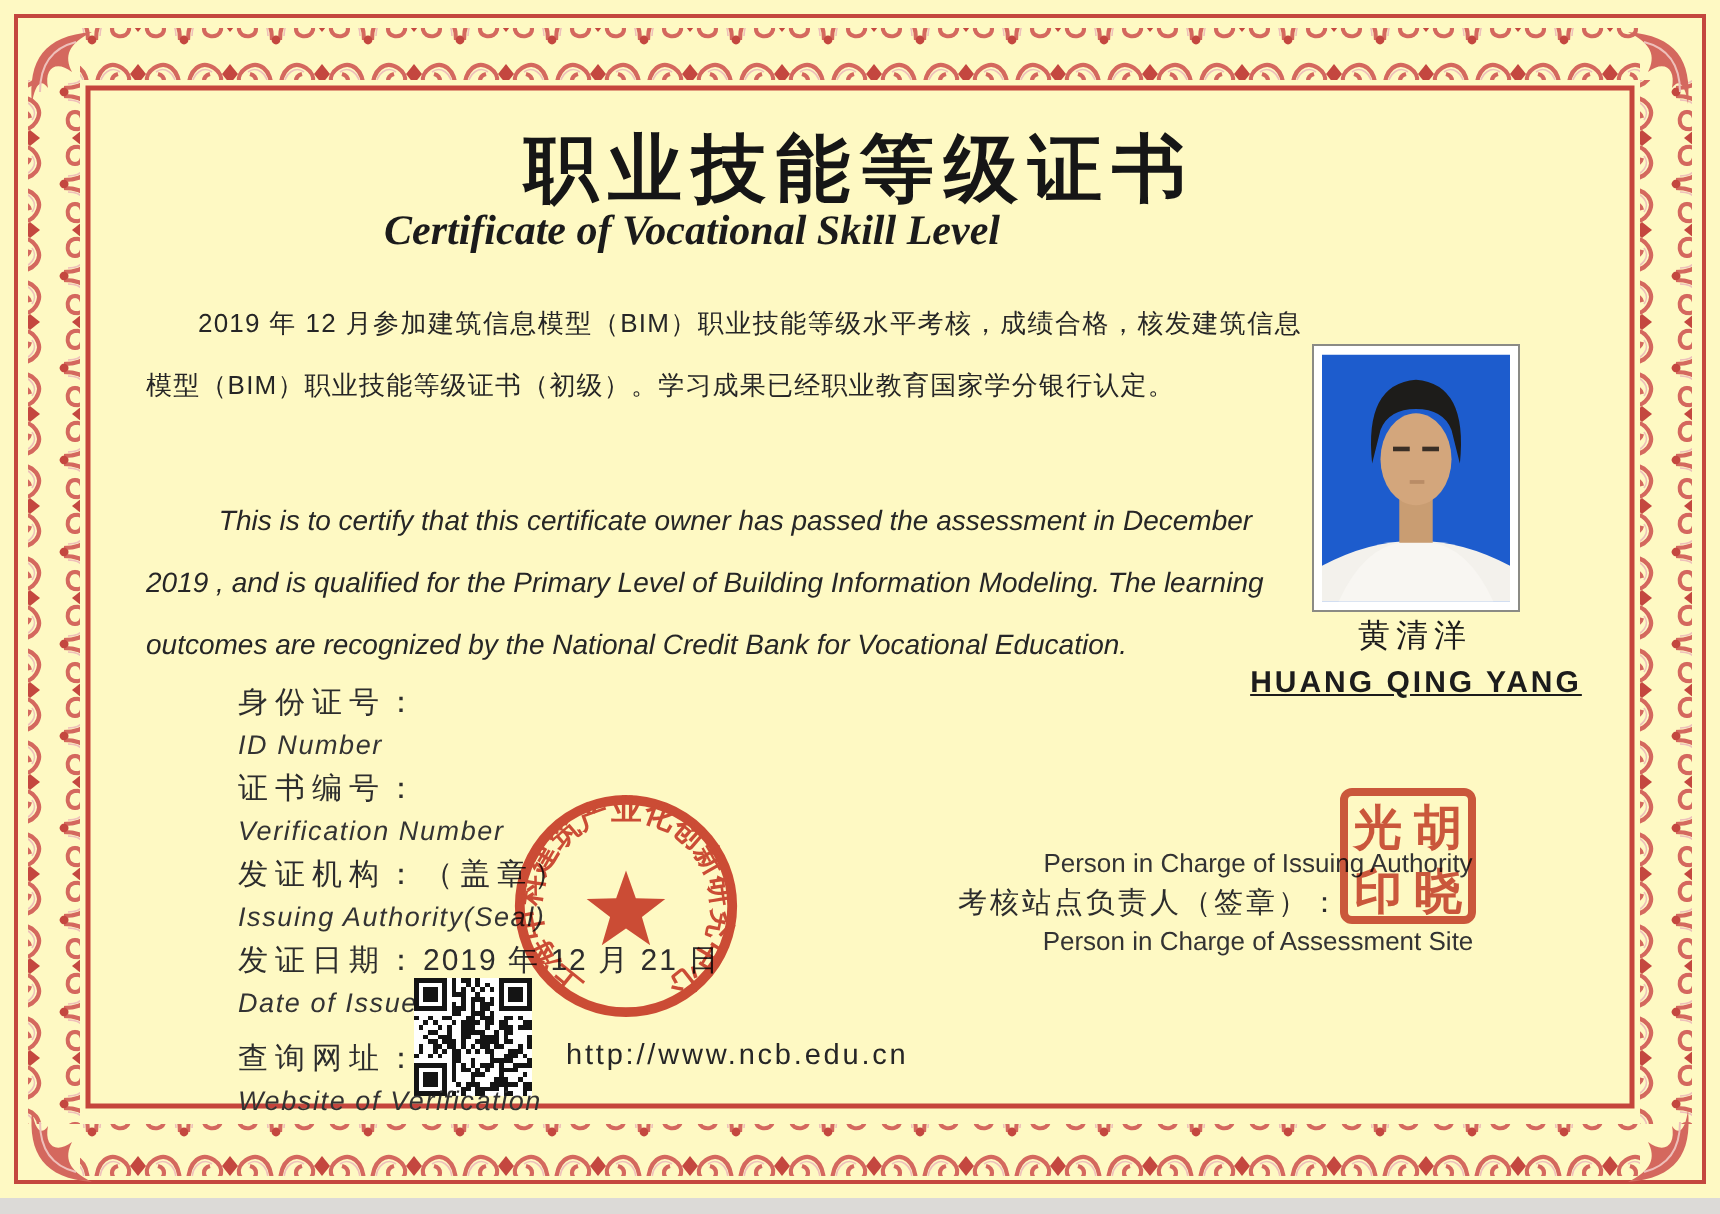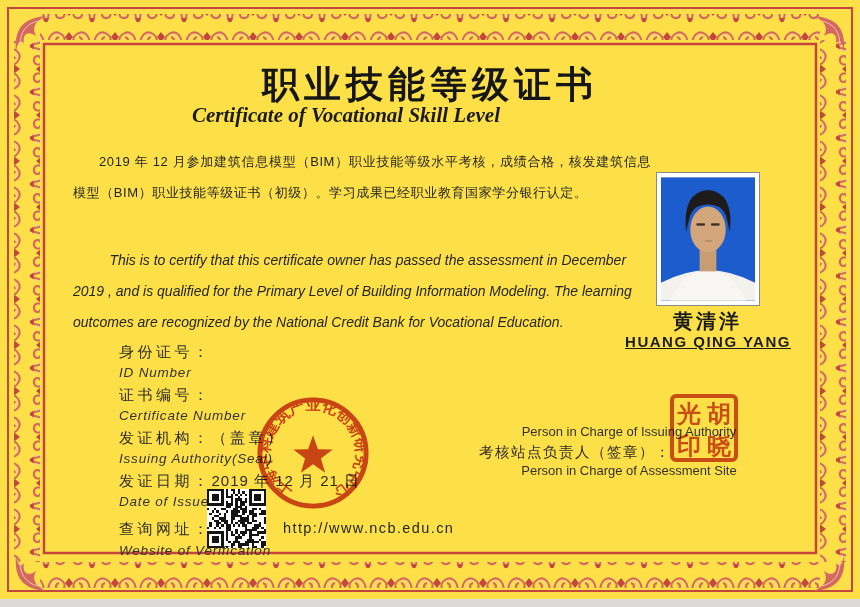--- a/index.html
+++ b/index.html
@@ -1,32 +1,32 @@
 <!DOCTYPE html>
 <html><head>
 <meta charset="utf-8">
 <style>
   html,body{margin:0;padding:0;background:#efeeec;}
-  .cert{position:relative;width:860px;height:607px;background:#fde047;overflow:hidden;
+  .cert{position:relative;width:860px;height:607px;background:#fef9c3;overflow:hidden;
         font-family:"Liberation Sans",sans-serif;color:#222;}
   .abs{position:absolute;}
   
   .title-cn{left:0;top:60px;width:860px;text-align:center;font-size:37px;font-weight:bold;
             letter-spacing:5px;color:#161616;}
   .title-en{left:0;top:103px;width:692px;text-align:center;font-size:21px;font-weight:bold;
             font-style:italic;font-family:"Liberation Serif",serif;color:#1b1b1b;}
   .body-cn{left:73px;top:147px;width:578px;font-size:13px;line-height:30.5px;text-align:justify;
            text-indent:2em;letter-spacing:0.6px;color:#262626;margin:0;}
   .body-en{left:73px;top:245px;width:580px;font-size:14px;font-style:italic;line-height:31px;
            text-indent:2.6em;color:#262626;margin:0;}
   
   .photo{left:656px;top:172px;width:94px;height:124px;background:#fff;border:1.5px solid #8b8b85;
          padding:4px;}
   .photo svg{display:block;width:94px;height:124px;}
-  .name-cn{left:630px;top:308px;width:155px;text-align:center;font-size:20px;font-weight:bold;
+  .name-cn{left:630px;top:308px;width:155px;text-align:center;font-size:16px;font-weight:normal;
            letter-spacing:3px;color:#1c1c1c;}
   .name-en{left:612px;top:333px;width:192px;text-align:center;font-size:15px;font-weight:bold;
            letter-spacing:1.5px;color:#1c1c1c;text-decoration:underline;}
   
   .fields{left:119px;top:341px;width:330px;}
   .fcn{font-size:15px;letter-spacing:3.5px;line-height:22px;color:#2d2d2d;display:block;}
   .fcn .fval{letter-spacing:1px;}
   .fen{font-size:13.5px;font-style:italic;letter-spacing:0.8px;line-height:20px;color:#333;
        display:block;margin-bottom:1px;}
   
@@ -123,21 +123,21 @@
   <div class="abs name-en">HUANG QING YANG</div>
 
   <div class="abs fields">
     <span class="fcn">
       <span>身份证号：</span><span class="fval"></span>
     </span>
     <span class="fen">ID Number</span>
     <span class="fcn">
       <span>证书编号：</span><span class="fval"></span>
     </span>
-    <span class="fen">Certificate Number</span>
+    <span class="fen">Verification Number</span>
     <span class="fcn">
       <span>发证机构：（盖章）</span><span class="fval"></span>
     </span>
     <span class="fen">Issuing Authority(Seal)</span>
     <span class="fcn">
       <span>发证日期：</span><span class="fval">2019 年 12 月 21 日</span>
     </span>
     <span class="fen">Date of Issue</span>
   </div>
 

